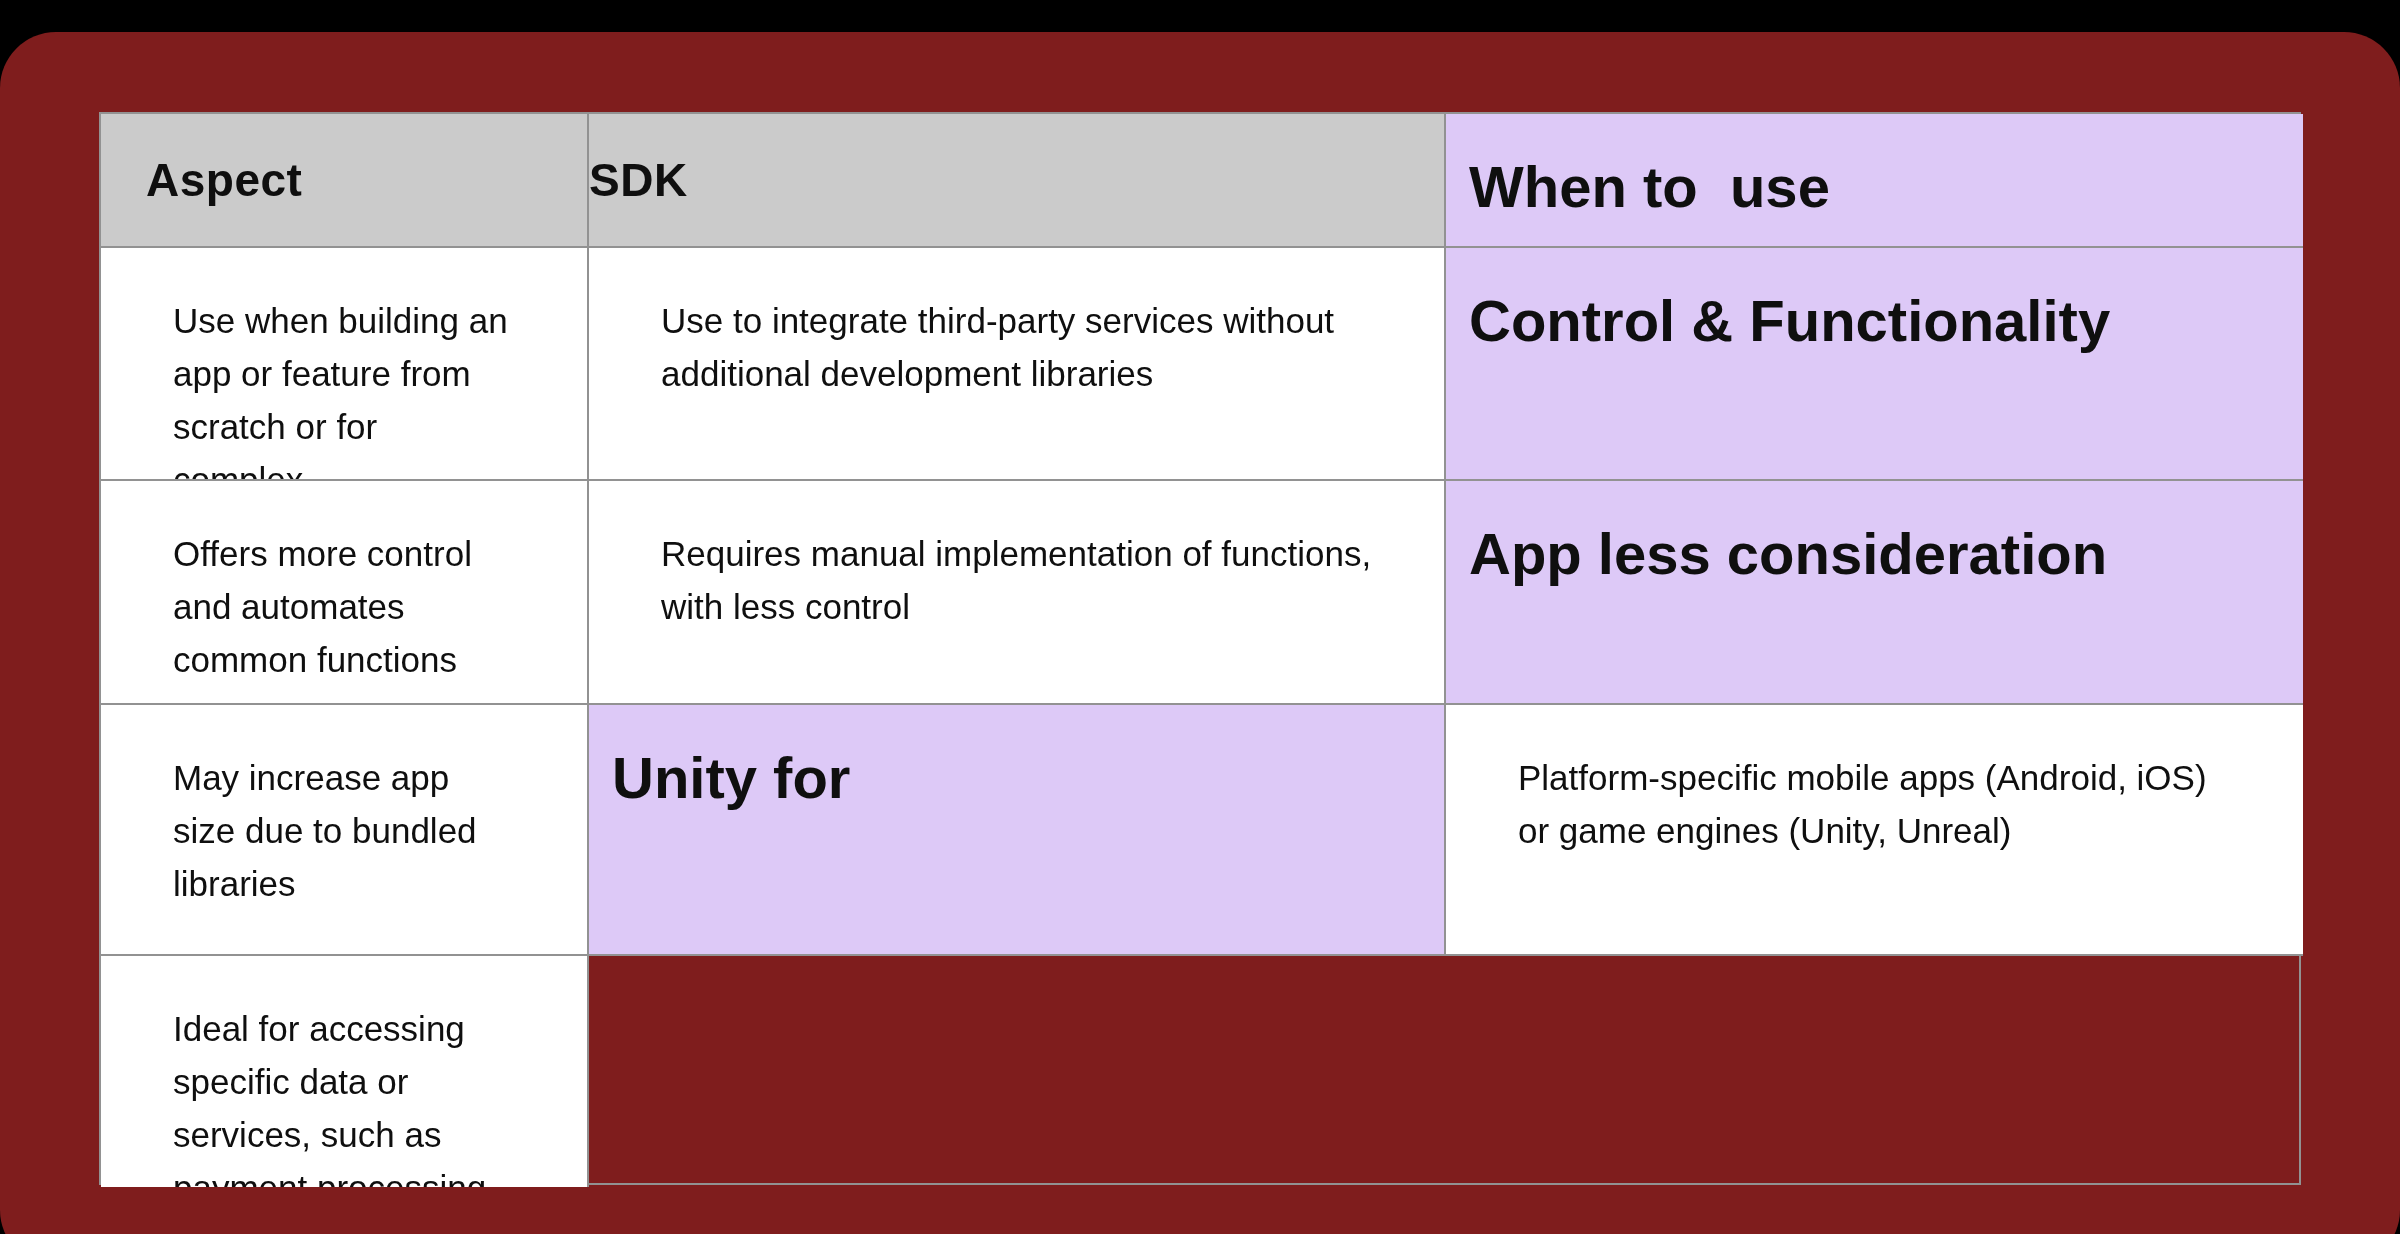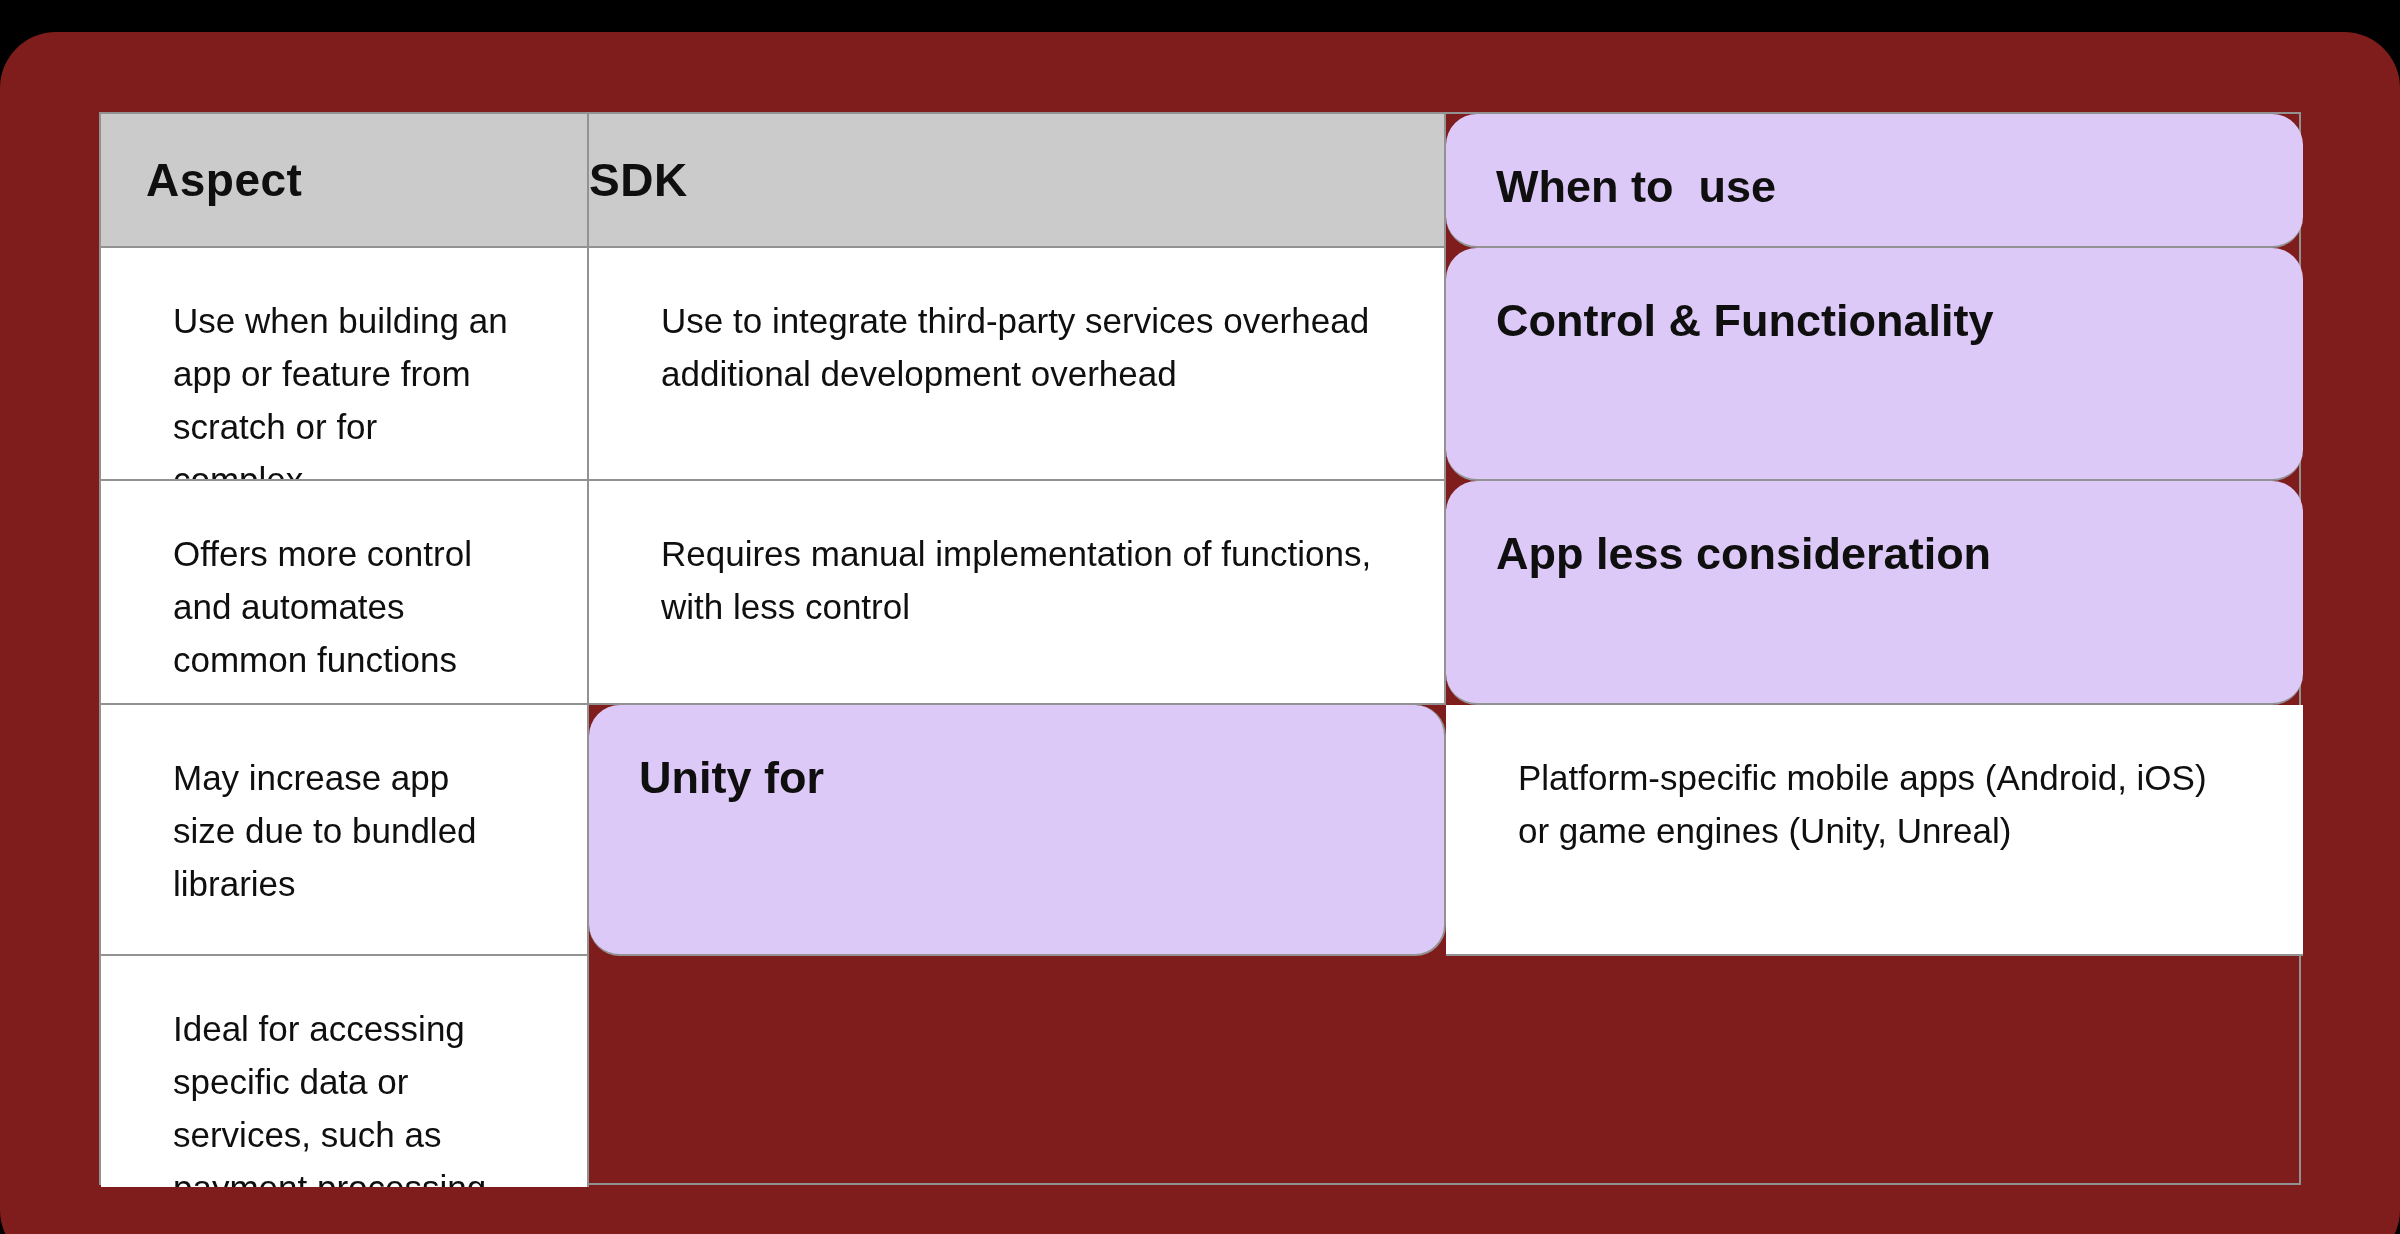--- a/index.html
+++ b/index.html
@@ -51,45 +51,44 @@
     font-weight: bold;
     font-size: 46px;
     letter-spacing: 0.5px;
   }
   .head.col-aspect { padding-left: 45px; }
   .head.col-sdk, .head.col-api { }
 
   .aspect-cell {
     background: #ddc9f7;
     font-weight: bold;
-    font-size: 45px;
+    font-size: 58px;
     line-height: 53px;
-    padding: 46px 60px 20px 50px;
+    padding: 46px 60px 20px 23px;
     white-space: pre-wrap;
-    border-radius: 31px;
   }
   .body-cell {
     background: #ffffff;
     font-size: 35px;
     line-height: 53px;
     padding: 46px 70px 20px 72px;
   }
 </style>
 </head>
 <body>
 
 <div class="card">
   <div class="comparison-table">
 
     <div class="cell head col-aspect">Aspect</div>
     <div class="cell head col-sdk">SDK</div>
 
     <div class="cell aspect-cell">When to  use</div>
     <div class="cell body-cell">Use when building an app or feature from scratch or for complex customization</div>
-    <div class="cell body-cell">Use to integrate third-party services overhead additional development overhead</div>
+    <div class="cell body-cell">Use to integrate third-party services without additional development libraries</div>
 
     <div class="cell aspect-cell">Control &amp; Functionality</div>
     <div class="cell body-cell">Offers more control and automates common functions</div>
     <div class="cell body-cell">Requires manual implementation of functions, with less control</div>
 
     <div class="cell aspect-cell">App less consideration</div>
     <div class="cell body-cell">May increase app size due to bundled libraries</div>
 
     <div class="cell aspect-cell">Unity for</div>
     <div class="cell body-cell">Platform-specific mobile apps (Android, iOS) or game engines (Unity, Unreal)</div>

